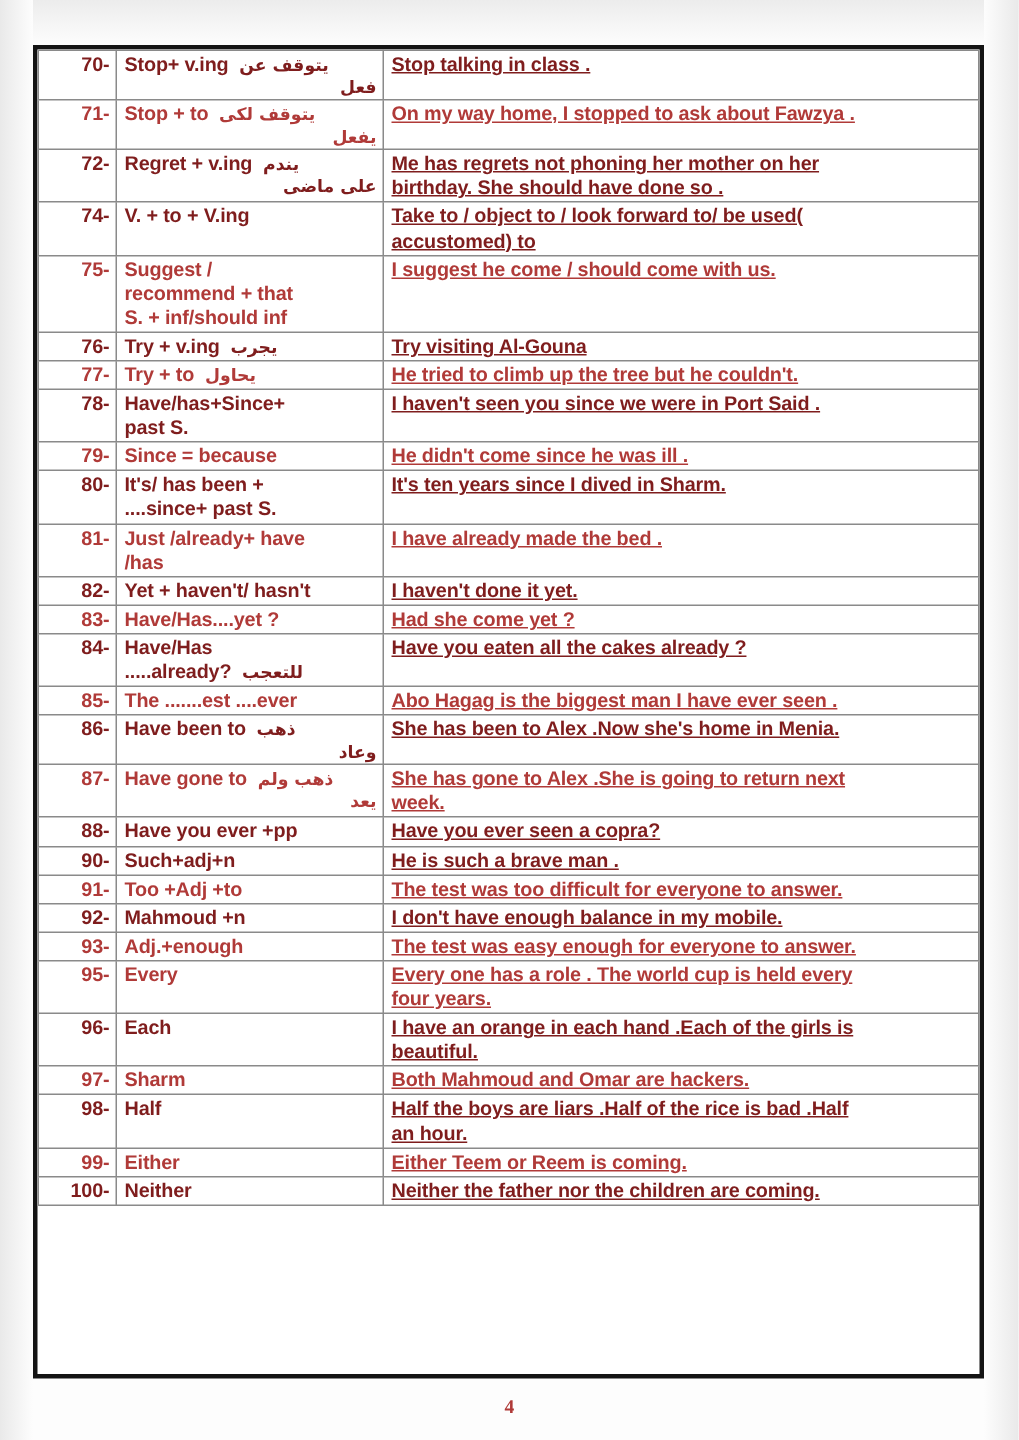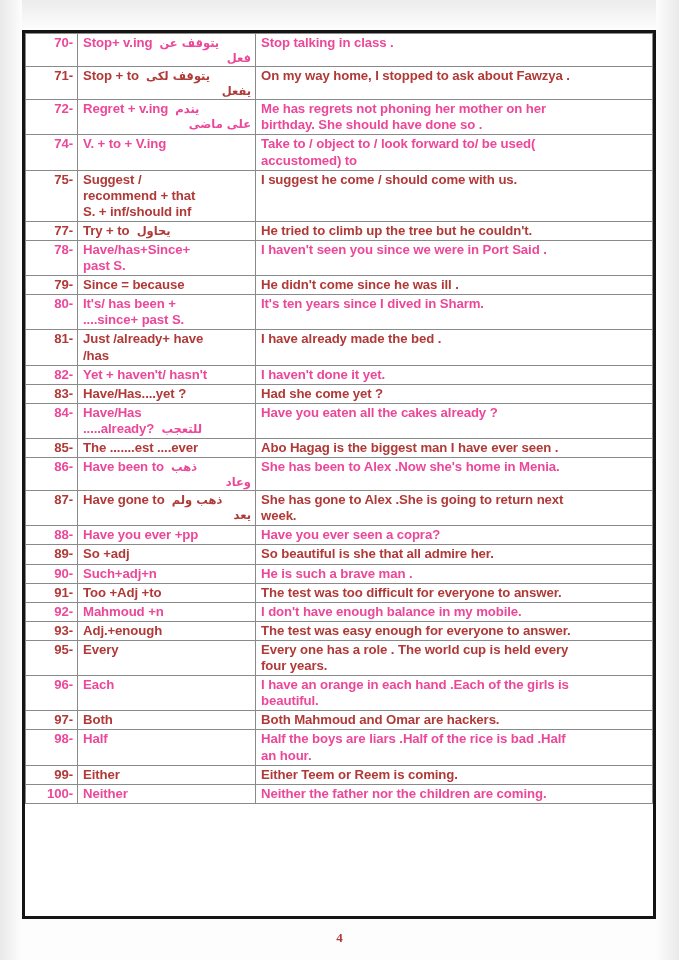--- a/index.html
+++ b/index.html
@@ -68,24 +68,25 @@
     white-space: nowrap;
   }
 
   td.c-rule {
     width: 168px;
     margin-left: 44px;
   }
 
   td.c-example {
     width: auto;
+    text-decoration: underline;
   }
 
   
-  tr.ink-black td { color: #ec4899; }
+  tr.ink-black td { color: #7f1d1d; }
   tr.ink-red   td { color: #b03a38; }
 
   .ar {
     font-family: "DejaVu Sans", sans-serif;
     font-size: 11.5px;
     font-weight: bold;
     direction: rtl;
     unicode-bidi: isolate;
     white-space: nowrap;
   }
@@ -181,20 +182,29 @@
               <td class="c-num">75-</td>
               <td class="c-rule">
                 <span class="rule-line"><span class="rule-inline">Suggest /</span></span>
                 <span class="rule-line"><span class="rule-inline">recommend + that</span></span>
                 <span class="rule-line">S. + inf/should inf</span>
               </td>
               <td class="c-example">
                 <span class="ex-line">I suggest he come / should come with us.</span>
               </td>
             </tr>
+            <tr class="ink-black">
+              <td class="c-num">76-</td>
+              <td class="c-rule">
+                <span class="rule-line"><span class="rule-inline">Try + v.ing</span>&nbsp;&nbsp;<span class="ar">يجرب</span></span>
+              </td>
+              <td class="c-example">
+                <span class="ex-line">Try visiting Al-Gouna</span>
+              </td>
+            </tr>
             <tr class="ink-red">
               <td class="c-num">77-</td>
               <td class="c-rule">
                 <span class="rule-line"><span class="rule-inline">Try + to</span>&nbsp;&nbsp;<span class="ar">يحاول</span></span>
               </td>
               <td class="c-example">
                 <span class="ex-line">He tried to climb up the tree but he couldn't.</span>
               </td>
             </tr>
             <tr class="ink-black">
@@ -296,29 +306,20 @@
             </tr>
             <tr class="ink-black">
               <td class="c-num">88-</td>
               <td class="c-rule">
                 <span class="rule-line"><span class="rule-inline">Have you ever +pp</span></span>
               </td>
               <td class="c-example">
                 <span class="ex-line">Have you ever seen a copra?</span>
               </td>
             </tr>
-            <tr class="ink-red">
-              <td class="c-num">89-</td>
-              <td class="c-rule">
-                <span class="rule-line"><span class="rule-inline">So +adj</span></span>
-              </td>
-              <td class="c-example">
-                <span class="ex-line">So beautiful is she that all admire her.</span>
-              </td>
-            </tr>
             <tr class="ink-black">
               <td class="c-num">90-</td>
               <td class="c-rule">
                 <span class="rule-line"><span class="rule-inline">Such+adj+n</span></span>
               </td>
               <td class="c-example">
                 <span class="ex-line">He is such a brave man .</span>
               </td>
             </tr>
             <tr class="ink-red">
@@ -364,21 +365,21 @@
                 <span class="rule-line"><span class="rule-inline">Each</span></span>
               </td>
               <td class="c-example">
                 <span class="ex-line">I have an orange in each hand .Each of the girls is</span>
                 <span class="ex-line">beautiful.</span>
               </td>
             </tr>
             <tr class="ink-red">
               <td class="c-num">97-</td>
               <td class="c-rule">
-                <span class="rule-line"><span class="rule-inline">Both</span></span>
+                <span class="rule-line"><span class="rule-inline">Sharm</span></span>
               </td>
               <td class="c-example">
                 <span class="ex-line">Both Mahmoud and Omar are hackers.</span>
               </td>
             </tr>
             <tr class="ink-black">
               <td class="c-num">98-</td>
               <td class="c-rule">
                 <span class="rule-line"><span class="rule-inline">Half</span></span>
               </td>

